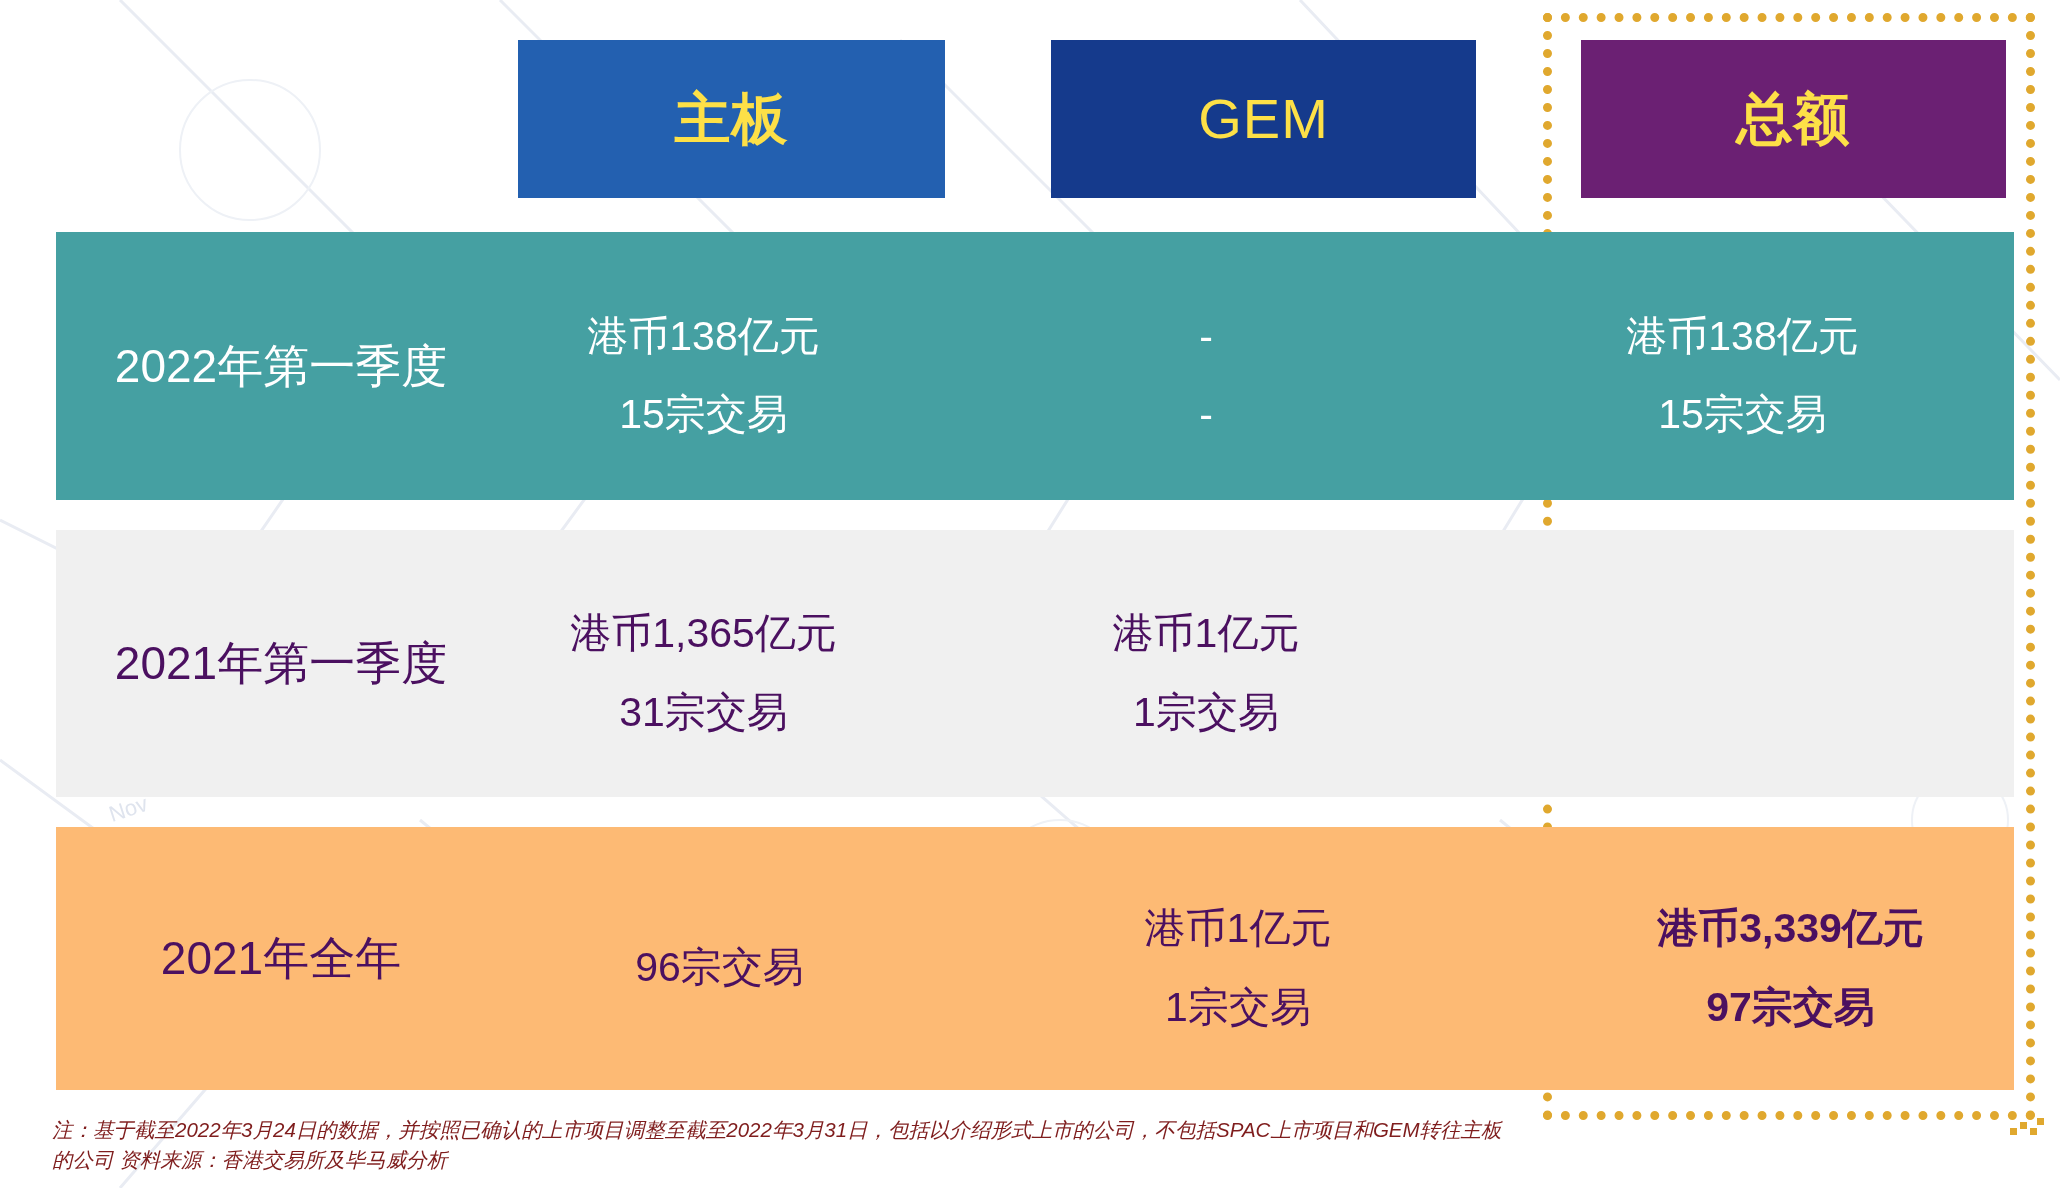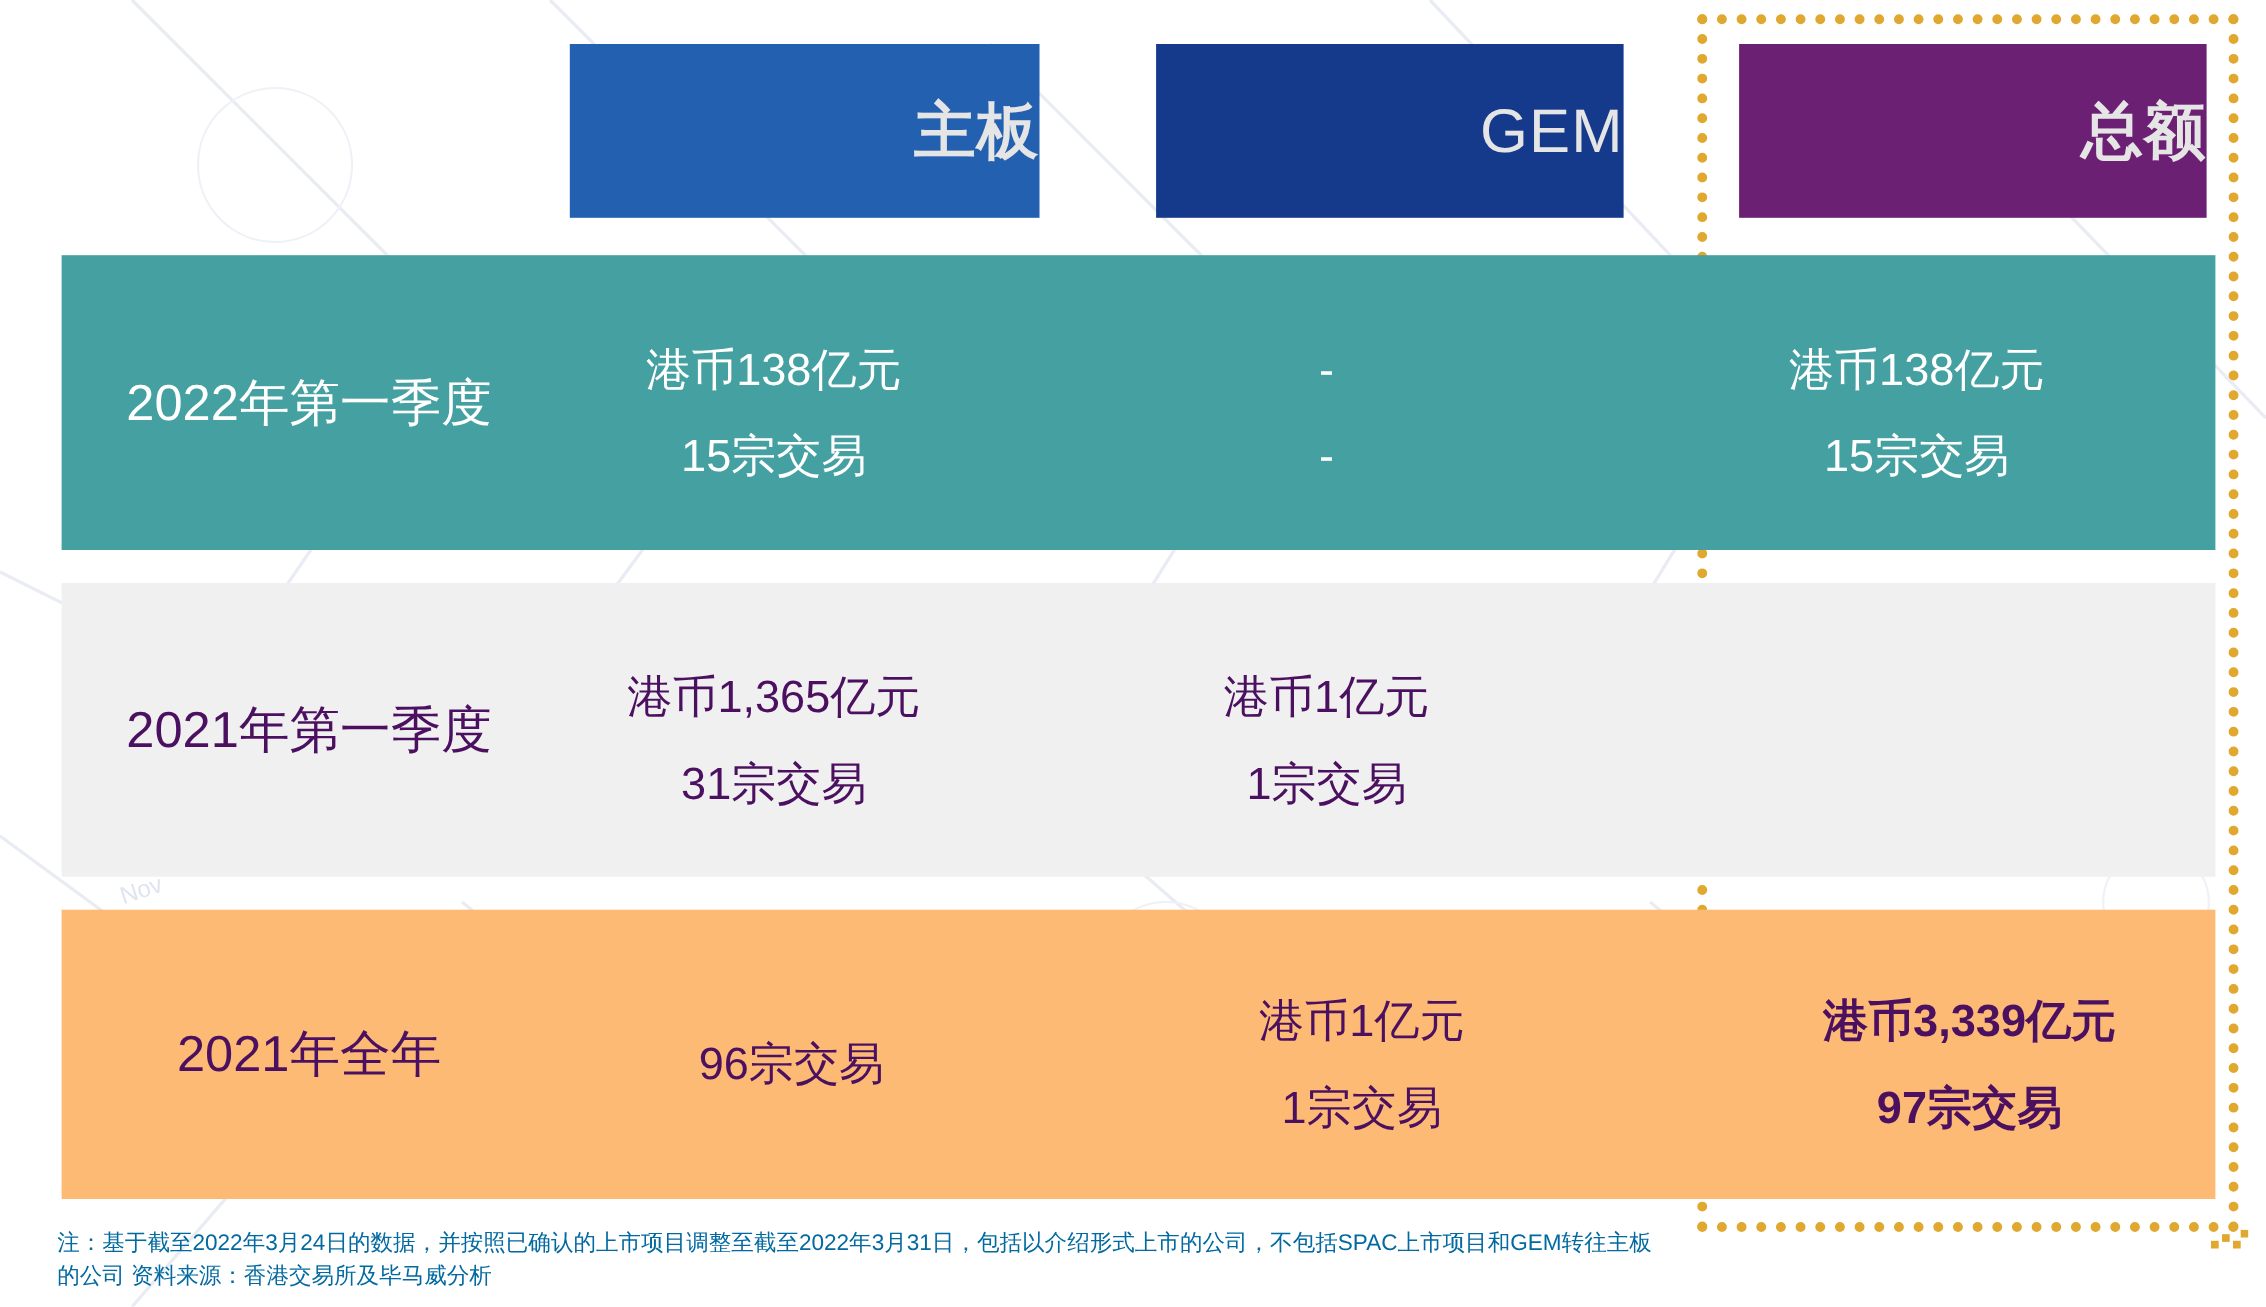--- a/index.html
+++ b/index.html
@@ -42,22 +42,22 @@
     z-index: 3;
   }
 
   
   .col-header {
     position: absolute;
     top: 40px;
     height: 158px;
     display: flex;
     align-items: center;
-    justify-content: flex-end;
-    color: #e5e5e5;
+    justify-content: center;
+    color: #fde047;
     z-index: 4;
   }
   .col-header .hdr-label {
     font-size: 56px;
     line-height: 1;
     letter-spacing: 1px;
     white-space: nowrap;
   }
   #col-header-main   { left: 518px;  width: 427px; background: #2360b0; }
   #col-header-gem    { left: 1051px; width: 425px; background: #153a8c; }
@@ -117,22 +117,23 @@
   #row-2 .cell-total .val-line { font-weight: bold; }
 
   
   #footnote {
     position: absolute;
     left: 52px;
     top: 1115px;
     width: 1580px;
     font-size: 20.5px;
     line-height: 1.45;
-    color: #0369a1;
+    color: #7f1d1d;
     z-index: 4;
+    font-style: italic;
   }
 
   
   #corner-mark {
     position: absolute;
     right: 16px;
     top: 1118px;
     width: 34px;
     height: 20px;
     z-index: 5;

